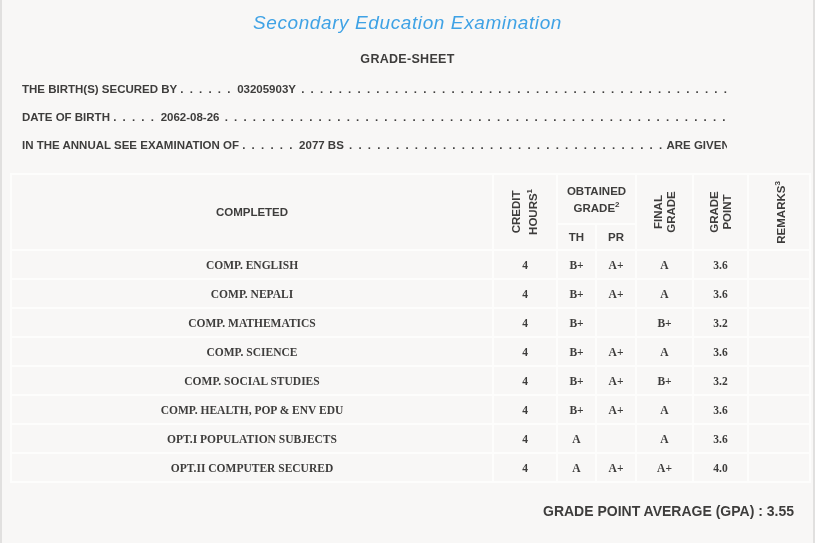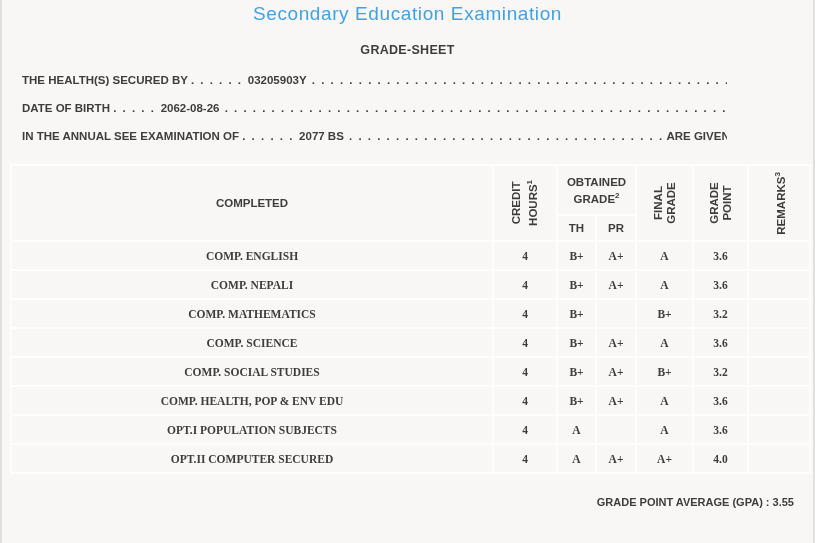--- a/index.html
+++ b/index.html
@@ -9,27 +9,28 @@
   .sheet {
     width:815px; height:543px;
     background:#f8f7f6;
     border-left:2px solid #e1e0df;
     border-right:2px solid #e1e0df;
     overflow:hidden;
     color:#3e3d3c;
   }
 
   .title {
-    padding-top:3px;
+    padding-top:12px;
     text-align:center;
     font-size:19px;
     font-weight:400;
     letter-spacing:0.6px;
     line-height:22px;
     color:#3fa2e5;
+    font-style:italic;
   }
   .subtitle {
     margin-top:17px;
     text-align:center;
     font-size:12.5px;
     font-weight:700;
     line-height:16px;
     letter-spacing:0.3px;
   }
 
@@ -65,33 +66,33 @@
 
   .vth { position:relative; }
   .rotwrap { position:absolute; inset:0; display:flex; align-items:center; justify-content:center; }
   .rot { transform:rotate(-90deg); text-align:center; line-height:13px; }
   .rl { display:block; white-space:nowrap; }
   sup { font-size:8px; }
 
   .obtained-lines { line-height:14px; }
 
   .footer { width:807px; text-align:right; padding:14px 15px 0 0; }
-  .footer-line { font-size:11px; font-weight:700; line-height:28px; white-space:nowrap; }
+  .footer-line { font-size:14px; font-weight:700; line-height:28px; white-space:nowrap; }
 </style>
 </head>
 <body>
 
 <div class="sheet">
 
   <div class="title">Secondary Education Examination</div>
   <div class="subtitle">GRADE-SHEET</div>
 
   <div class="info">
     <div class="info-line">
-      <span>THE HEALTH(S) SECURED BY</span>
+      <span>THE BIRTH(S) SECURED BY</span>
       <span class="dots">. . . . . .</span>
       <span class="val">03205903Y</span>
       <span class="dots">. . . . . . . . . . . . . . . . . . . . . . . . . . . . . . . . . . . . . . . . . . . . . . . . . . . . . . . . . .</span>
     </div>
     <div class="info-line">
       <span>DATE OF BIRTH</span>
       <span class="dots">. . . . .</span>
       <span class="val">2062-08-26</span>
       <span class="dots">. . . . . . . . . . . . . . . . . . . . . . . . . . . . . . . . . . . . . . . . . . . . . . . . . . . . . . . . . . . . . . . . . .</span>
     </div>

